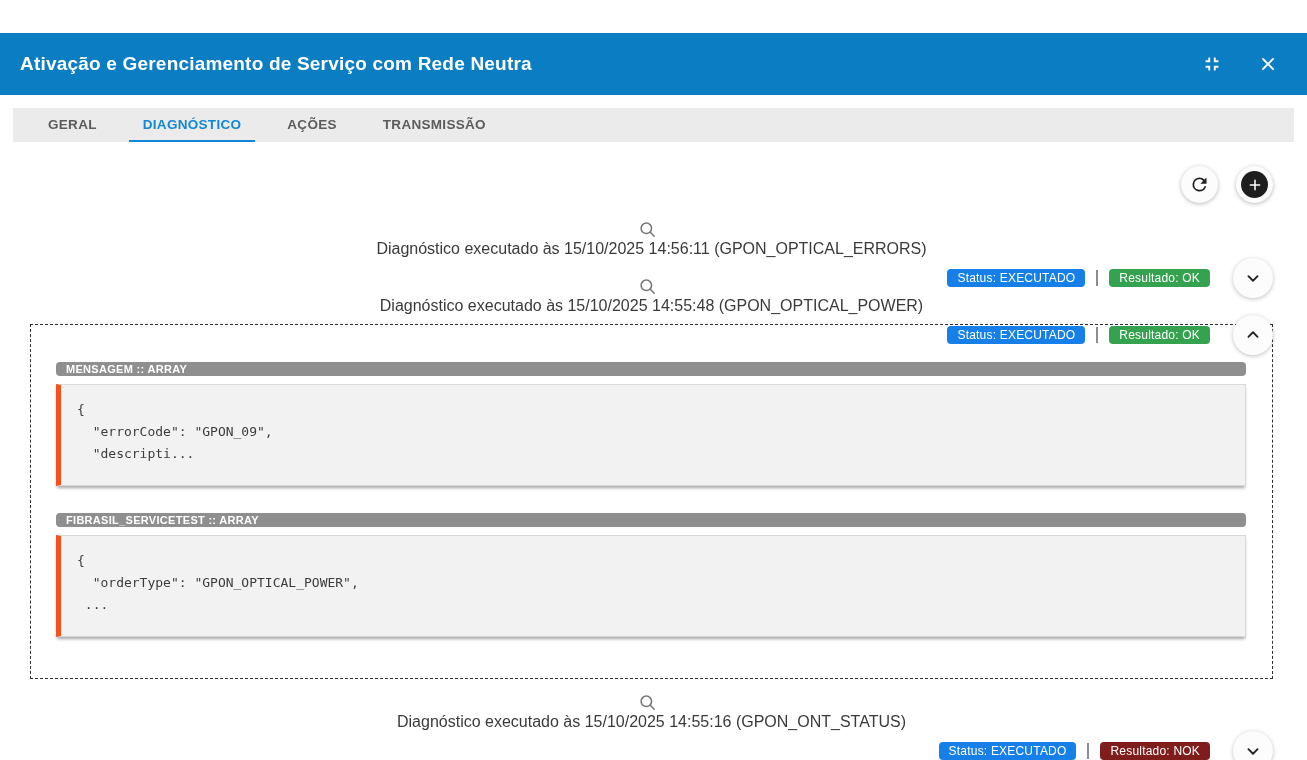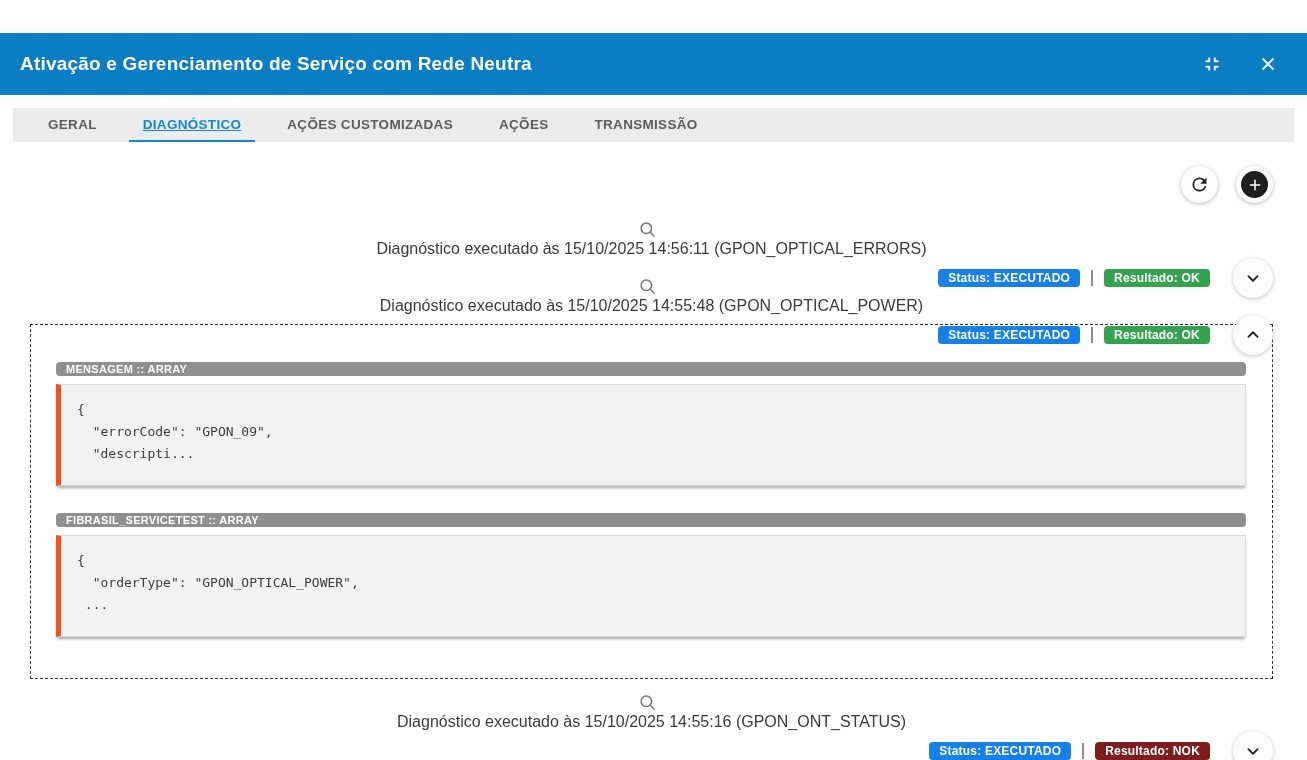--- a/index.html
+++ b/index.html
@@ -7,34 +7,34 @@
 
   
   .titlebar { height:62px; background:#0a7dc3; display:flex; align-items:center; padding:0 26px 0 20px;margin-top:33px; }
   .titlebar h1 { color:#ffffff; font-size:19px; font-weight:600; letter-spacing:.2px; flex:1 1 auto; white-space:nowrap; }
   .titlebar-actions { display:flex; align-items:center; gap:30px; }
   .tb-btn { background:none; border:none; cursor:pointer; width:26px; height:26px; display:flex; align-items:center; justify-content:center; padding:0; }
 
   
   .tabbar { margin:13px 13px 0 13px; height:34px; background:#ebebeb; display:flex; align-items:stretch; padding-left:12px; }
   .tab { display:flex; align-items:center; padding:0 14px; margin:0 9px; font-size:13.5px; font-weight:600; letter-spacing:.3px; color:#5c5c5c; border-bottom:2px solid transparent; cursor:pointer; white-space:nowrap; }
-  .tab.active { color:#1287d3; border-bottom-color:#1287d3;text-decoration:underline; }
+  .tab.active { color:#1287d3; border-bottom-color:#1287d3; }
 
   
   .content { padding:0 34px 0 30px; }
   .actions-row { display:flex; justify-content:flex-end; align-items:center; gap:18px; margin:24px 0 2px 0; }
   .circle-btn { width:37px; height:37px; border-radius:50%; background:#fcfcfc; border:none; box-shadow:0 1px 4px rgba(0,0,0,.28); display:flex; align-items:center; justify-content:center; cursor:pointer; padding:0; }
   .plus-outer { width:37px; height:37px; }
   .plus-inner { width:27px; height:27px; border-radius:50%; background:#1e1e1e; display:flex; align-items:center; justify-content:center; }
 
   .diag-row { display:flex; align-items:center; height:40px; margin-top:17px;flex-direction:column; }
   .mag { flex:0 0 auto; margin-right:7px; display:flex; }
   .diag-label { font-size:16px; color:#3a3a3a; white-space:nowrap; }
   .row-right { margin-left:auto; display:flex; align-items:center; }
-  .badge { color:#ffffff; font-size:12px; font-weight:700; padding:2px 10px; border-radius:4px; white-space:nowrap; letter-spacing:.2px; }
+  .badge { color:#ffffff; font-size:12px; font-weight:400; padding:2px 10px; border-radius:4px; white-space:nowrap; letter-spacing:.2px; }
   .badge-sep { width:2px; height:16px; background:#8d8d8d; margin:0 11px; }
   .chev-btn { margin-left:23px; width:40px; height:40px; border-radius:50%; background:#fcfcfc; border:none; box-shadow:0 1px 4px rgba(0,0,0,.25); display:flex; align-items:center; justify-content:center; cursor:pointer; padding:0; }
 
   
   .detail-panel { margin:7px 0 14px 0; border:1.5px dashed #2f2f2f; padding:37px 26px 41px 25px; }
   .section-bar { height:14px; background:#8f8f8f; border-radius:4px; color:#ffffff; font-size:11px; font-weight:700; letter-spacing:.3px; display:flex; align-items:center; padding-left:10px; }
   .code-block { margin-top:8px; background:#f2f2f2; border:1px solid #d9d9d9; border-left:5px solid #f4511e; box-shadow:0 3px 3px -1px rgba(0,0,0,.35); padding:14px 16px 20px 16px; font-family:"DejaVu Sans Mono", monospace; font-size:13px; line-height:22px; color:#3c3c3c; white-space:pre; overflow:hidden; }
   .section + .section { margin-top:27px; }
 </style>
 </head>
@@ -56,21 +56,20 @@
             <path d="M6 6l12 12M18 6L6 18" stroke="#ffffff" stroke-width="2.2" stroke-linecap="round" fill="none"></path>
           </svg>
       </span>
     </button>
   </div>
 </header>
 
 <nav class="tabbar">
   <div class="tab">GERAL</div>
   <div class="tab active">DIAGNÓSTICO</div>
-  <div class="tab">AÇÕES CUSTOMIZADAS</div>
   <div class="tab">AÇÕES</div>
   <div class="tab">TRANSMISSÃO</div>
 </nav>
 
 <main class="content">
 
   <div class="actions-row">
     <button class="circle-btn">
       <span style="display:flex">
         <svg width="21" height="21" viewBox="0 0 24 24">

